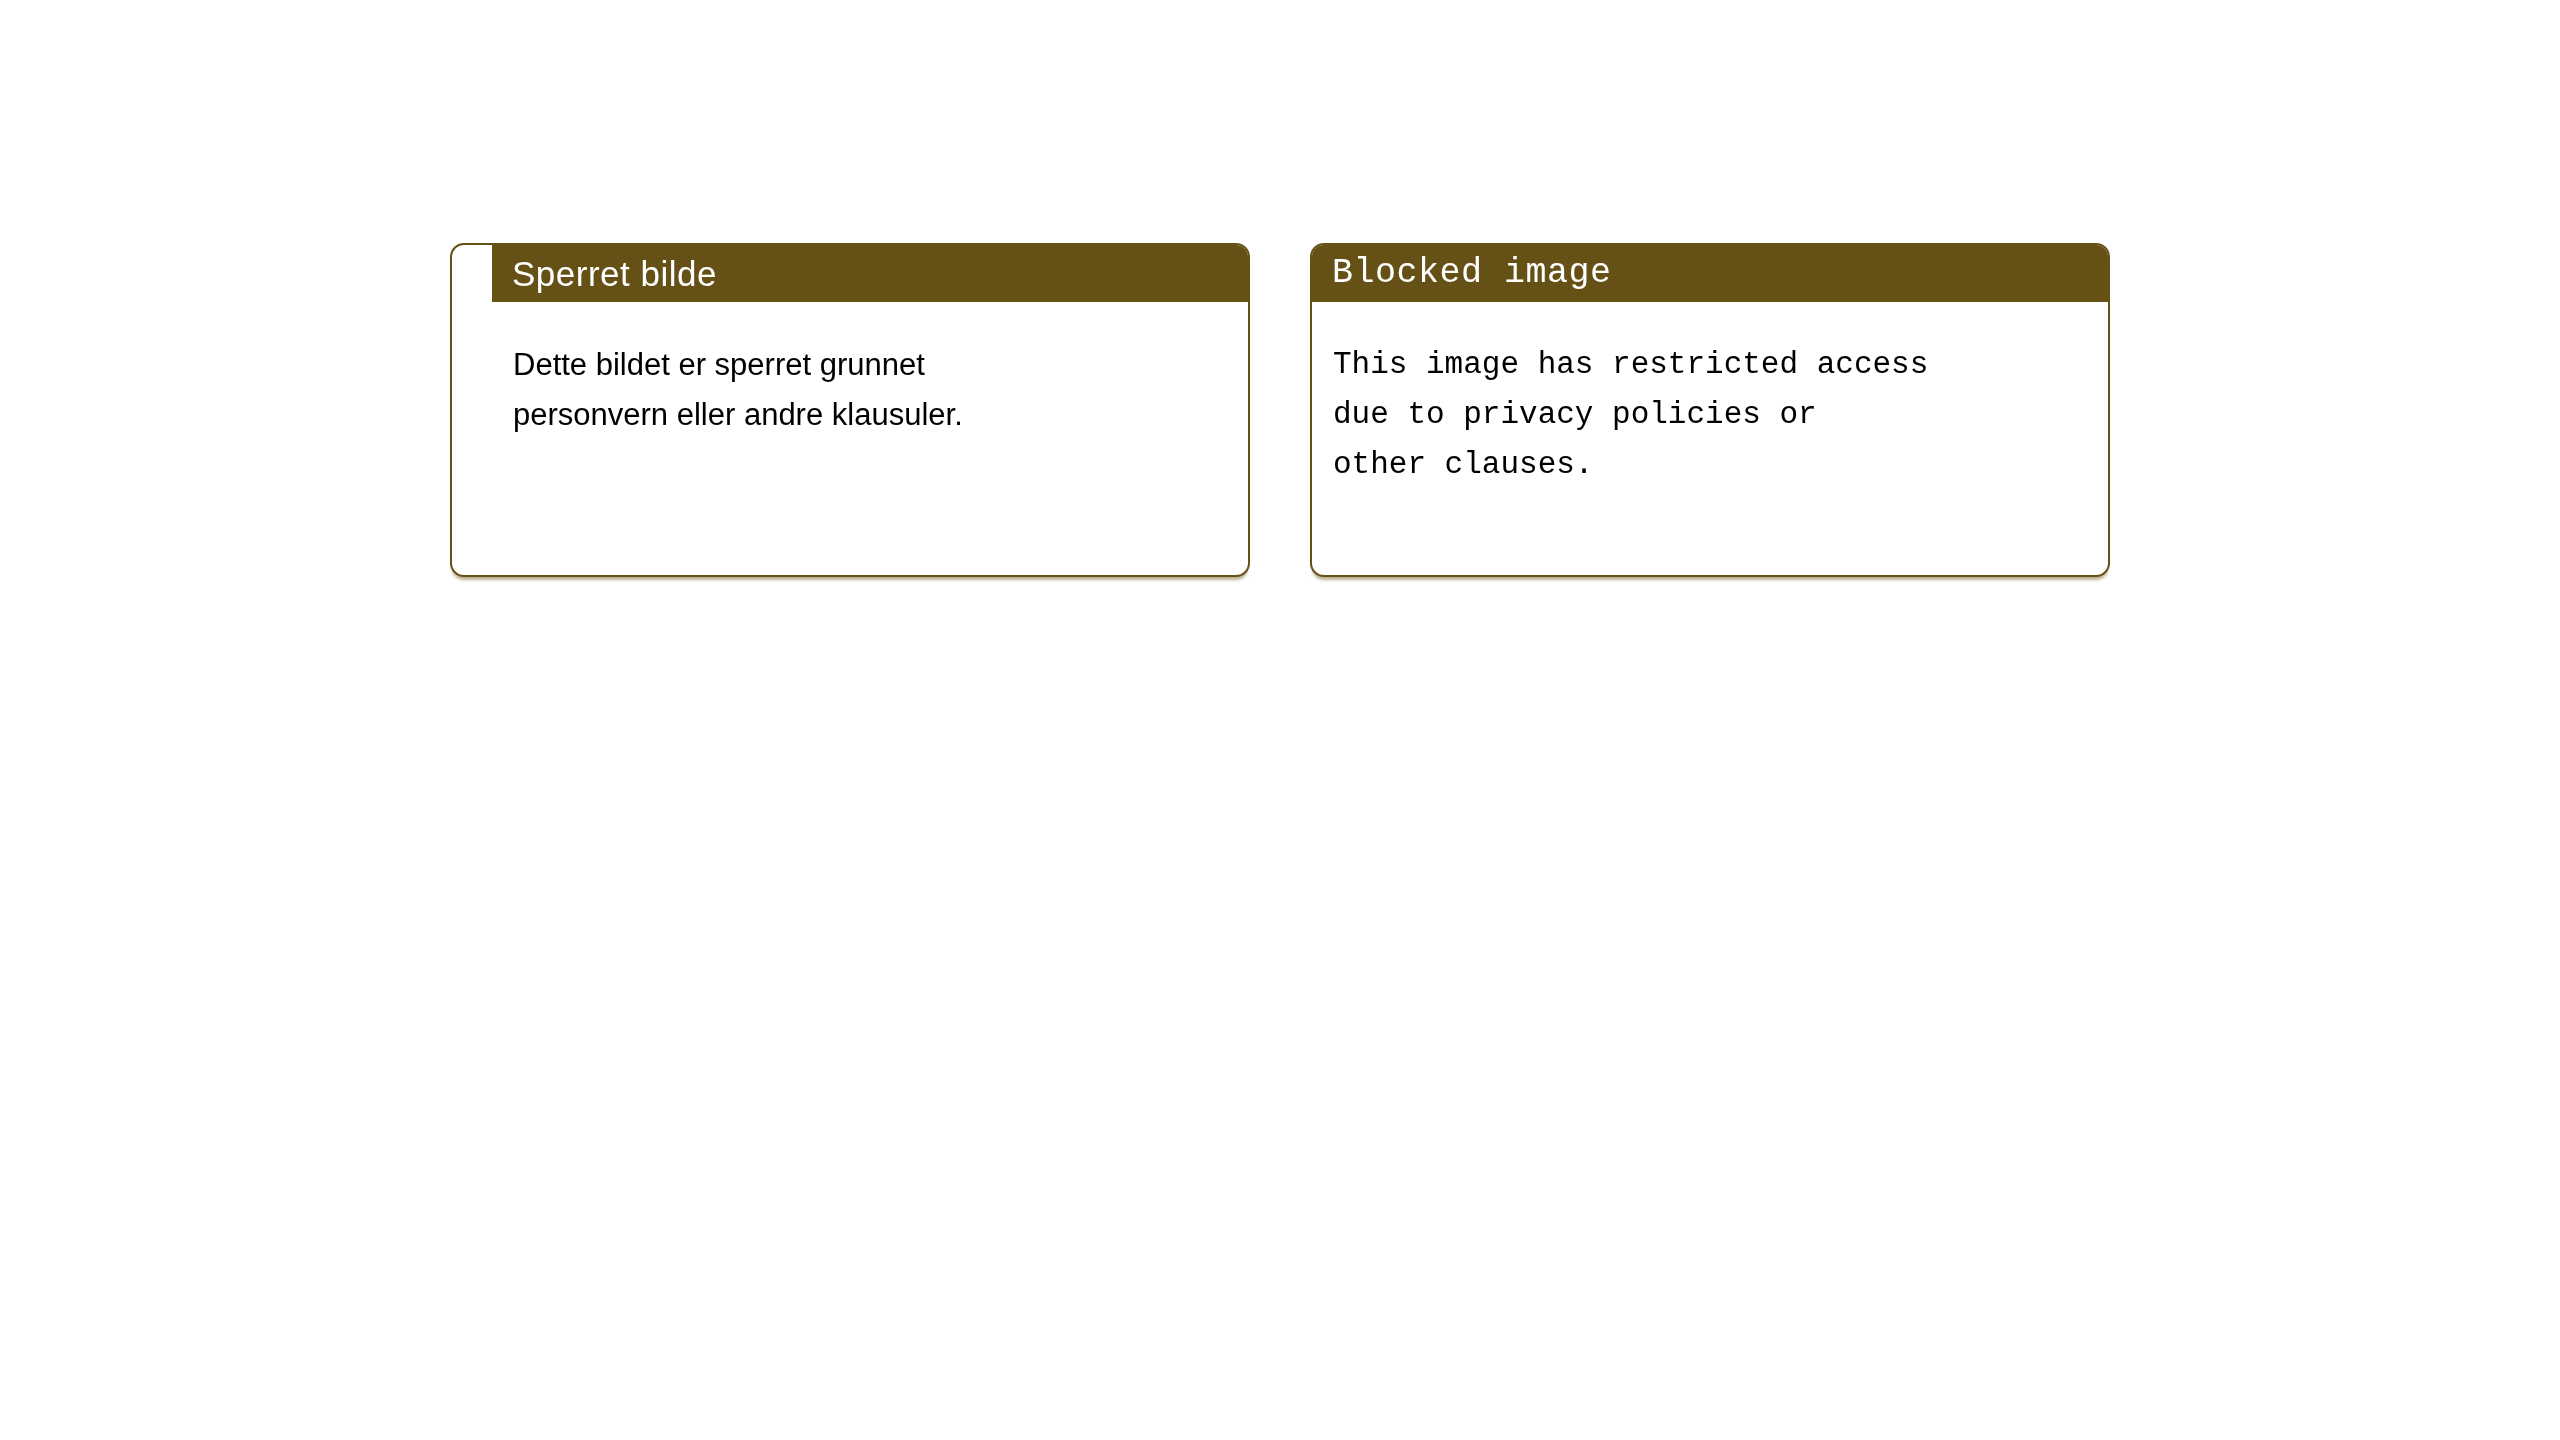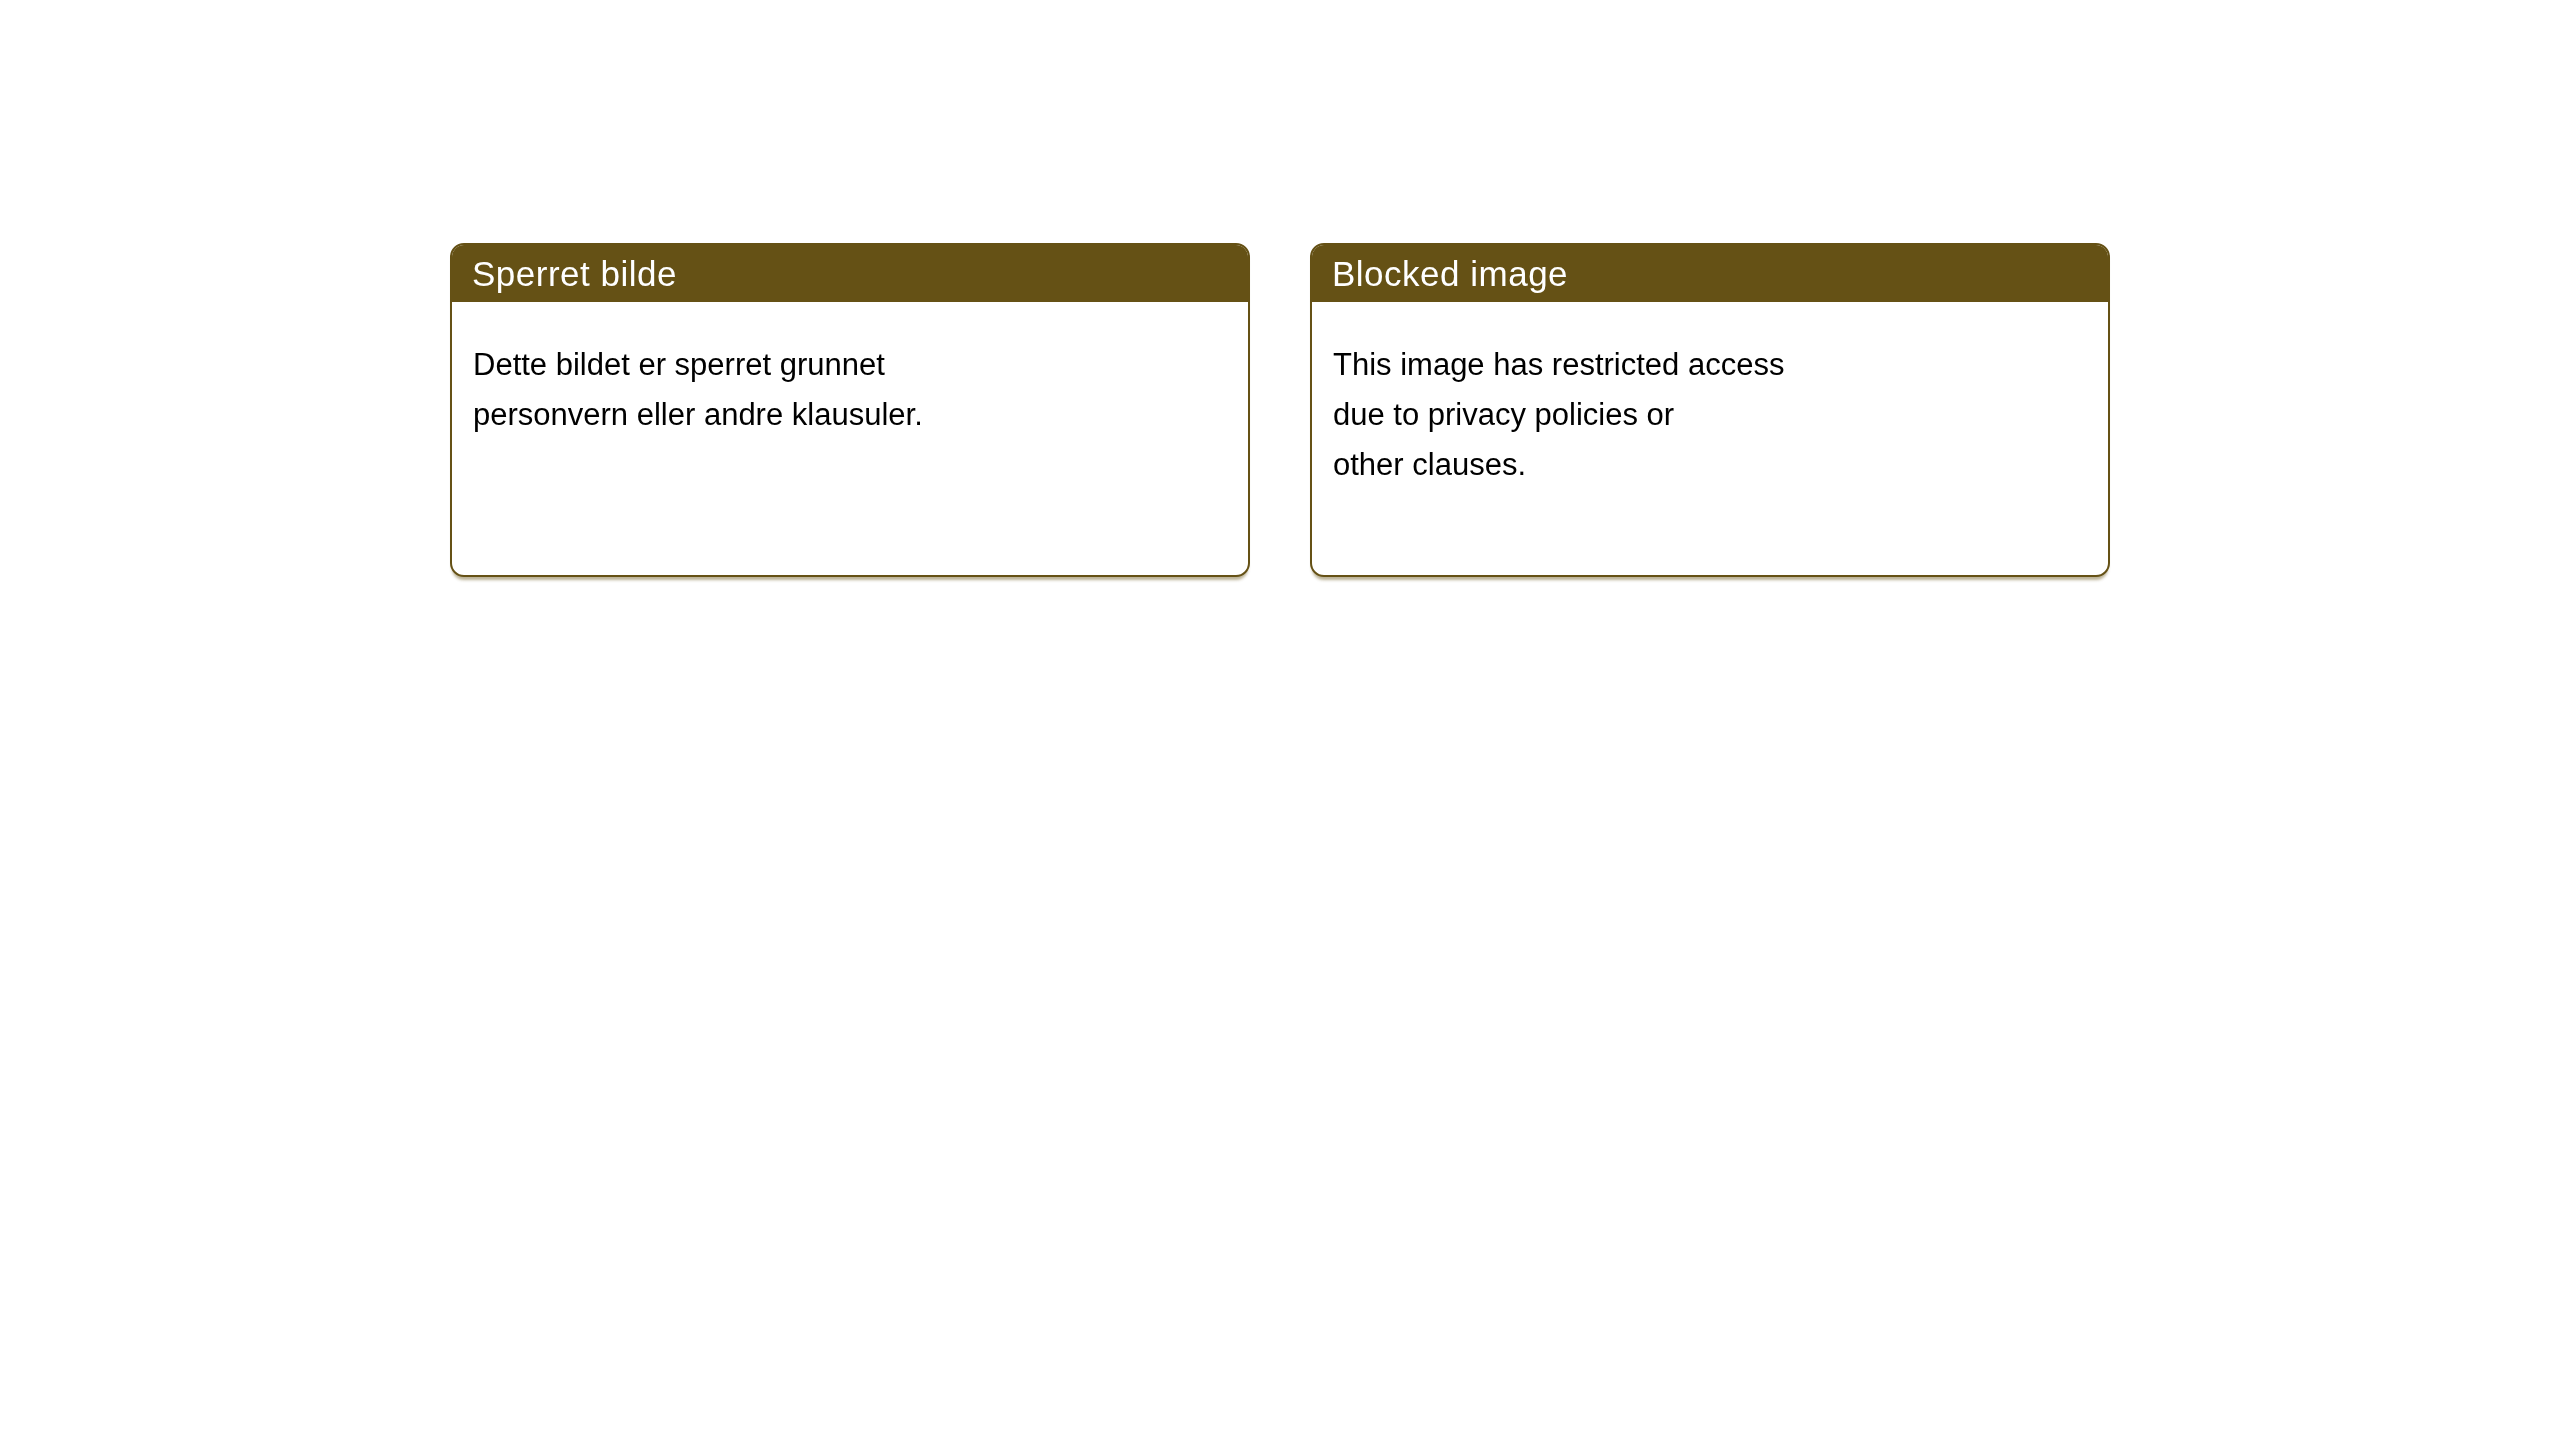--- a/index.html
+++ b/index.html
@@ -25,22 +25,22 @@
     top: 243px;
     width: 800px;
     height: 334px;
     box-sizing: border-box;
     background: var(--card-bg);
     border: 2px solid var(--accent);
     border-radius: 14px;
     overflow: hidden;
     box-shadow: 0 5px 3px -2px rgba(101, 81, 21, 0.45);
   }
-  .notice-card.no { left: 450px; }
-  .notice-card.en { left: 1310px; }
+  .notice-card.no { left: 450px; padding-left: 40px; }
+  .notice-card.en { left: 1310px; font-family: Liberation Mono, monospace; }
   .card-header {
     height: 57px;
     background: var(--accent);
     display: flex;
     align-items: center;
     padding: 0 20px;
   }
   .card-title {
     color: var(--header-text);
     font-size: 35px;

